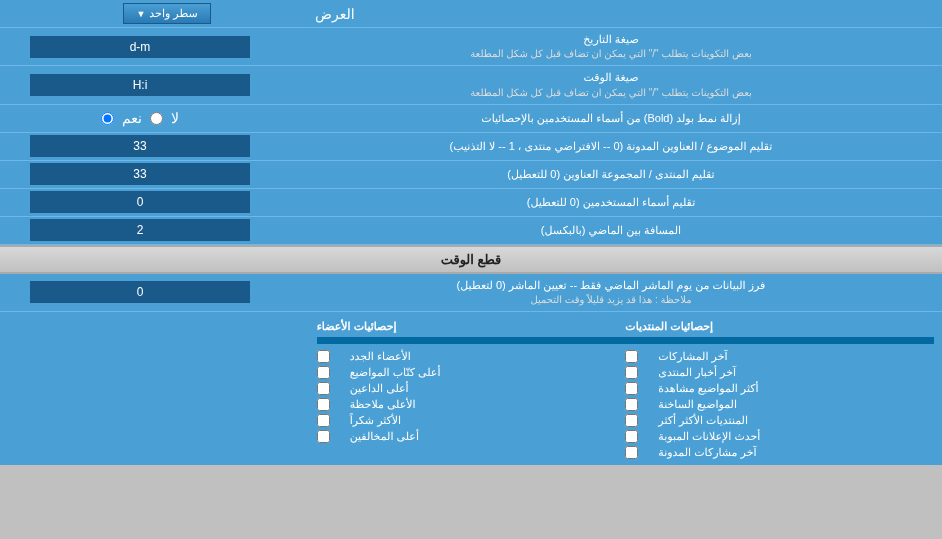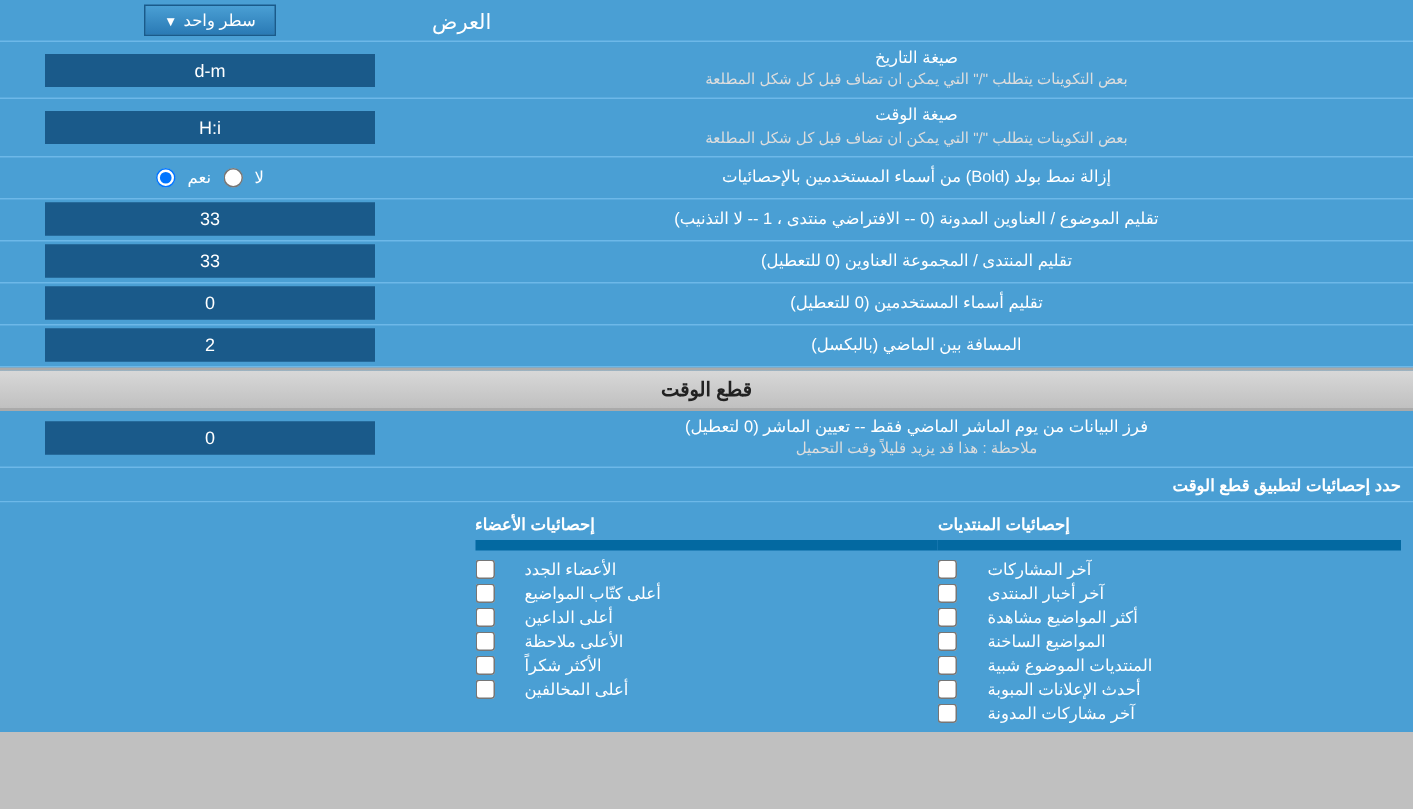--- a/index.html
+++ b/index.html
@@ -60,20 +60,21 @@
       text-align: left;
       padding: 4px 8px;
       font-size: 14px;
     }
     .top-select-area {
       width: 280px;
       display: flex;
       justify-content: center;
       align-items: center;
       padding: 2px;
+      margin-left: 27px;
     }
     .select-btn {
       background: linear-gradient(to bottom, #4a9fd4, #2a7ab5);
       border: 1px solid #1a5a8a;
       color: #fff;
       padding: 3px 12px;
       font-size: 11px;
       cursor: pointer;
       font-family: Arial, Tahoma, sans-serif;
       display: flex;
@@ -85,21 +86,21 @@
       font-size: 9px;
     }
     .radio-row {
       display: flex;
       align-items: center;
       gap: 8px;
       justify-content: center;
     }
     .radio-label {
       color: #fff;
-      font-size: 11px;
+      font-size: 14px;
     }
     .checkbox-grid {
       background: #4a9fd4;
       padding: 6px 8px;
       display: flex;
       gap: 0;
     }
     .checkbox-col {
       flex: 1;
       display: flex;
@@ -222,23 +223,20 @@
   <div class="row">
     <div class="row-label">
       <div>فرز البيانات من يوم الماشر الماضي فقط -- تعيين الماشر (0 لتعطيل)</div>
       <div class="small-label">ملاحظة : هذا قد يزيد قليلاً وقت التحميل</div>
     </div>
     <div class="row-input">
       <input class="input-field" type="text" value="0" style="">
     </div>
   </div>
 
-  <div style="background:#4a9fd4; padding: 4px 8px; border-bottom:1px solid #6db8e8;">
-    <span style="color:#fff; font-weight:bold; font-size:11px;">حدد إحصائيات لتطبيق قطع الوقت</span>
-  </div>
 
   <div class="checkbox-grid">
 
     <div class="checkbox-col">
       <div class="checkbox-col-header">إحصائيات المنتديات</div>
       <div class="checkbox-item">
         <span>آخر المشاركات</span>
         <input type="checkbox" style="">
       </div>
       <div class="checkbox-item">
@@ -247,21 +245,21 @@
       </div>
       <div class="checkbox-item">
         <span>أكثر المواضيع مشاهدة</span>
         <input type="checkbox" style="">
       </div>
       <div class="checkbox-item">
         <span>المواضيع الساخنة</span>
         <input type="checkbox" style="">
       </div>
       <div class="checkbox-item">
-        <span>المنتديات الموضوع شبية</span>
+        <span>المنتديات الأكثر أكثر</span>
         <input type="checkbox" style="">
       </div>
       <div class="checkbox-item">
         <span>أحدث الإعلانات المبوبة</span>
         <input type="checkbox" style="">
       </div>
       <div class="checkbox-item">
         <span>آخر مشاركات المدونة</span>
         <input type="checkbox" style="">
       </div>

